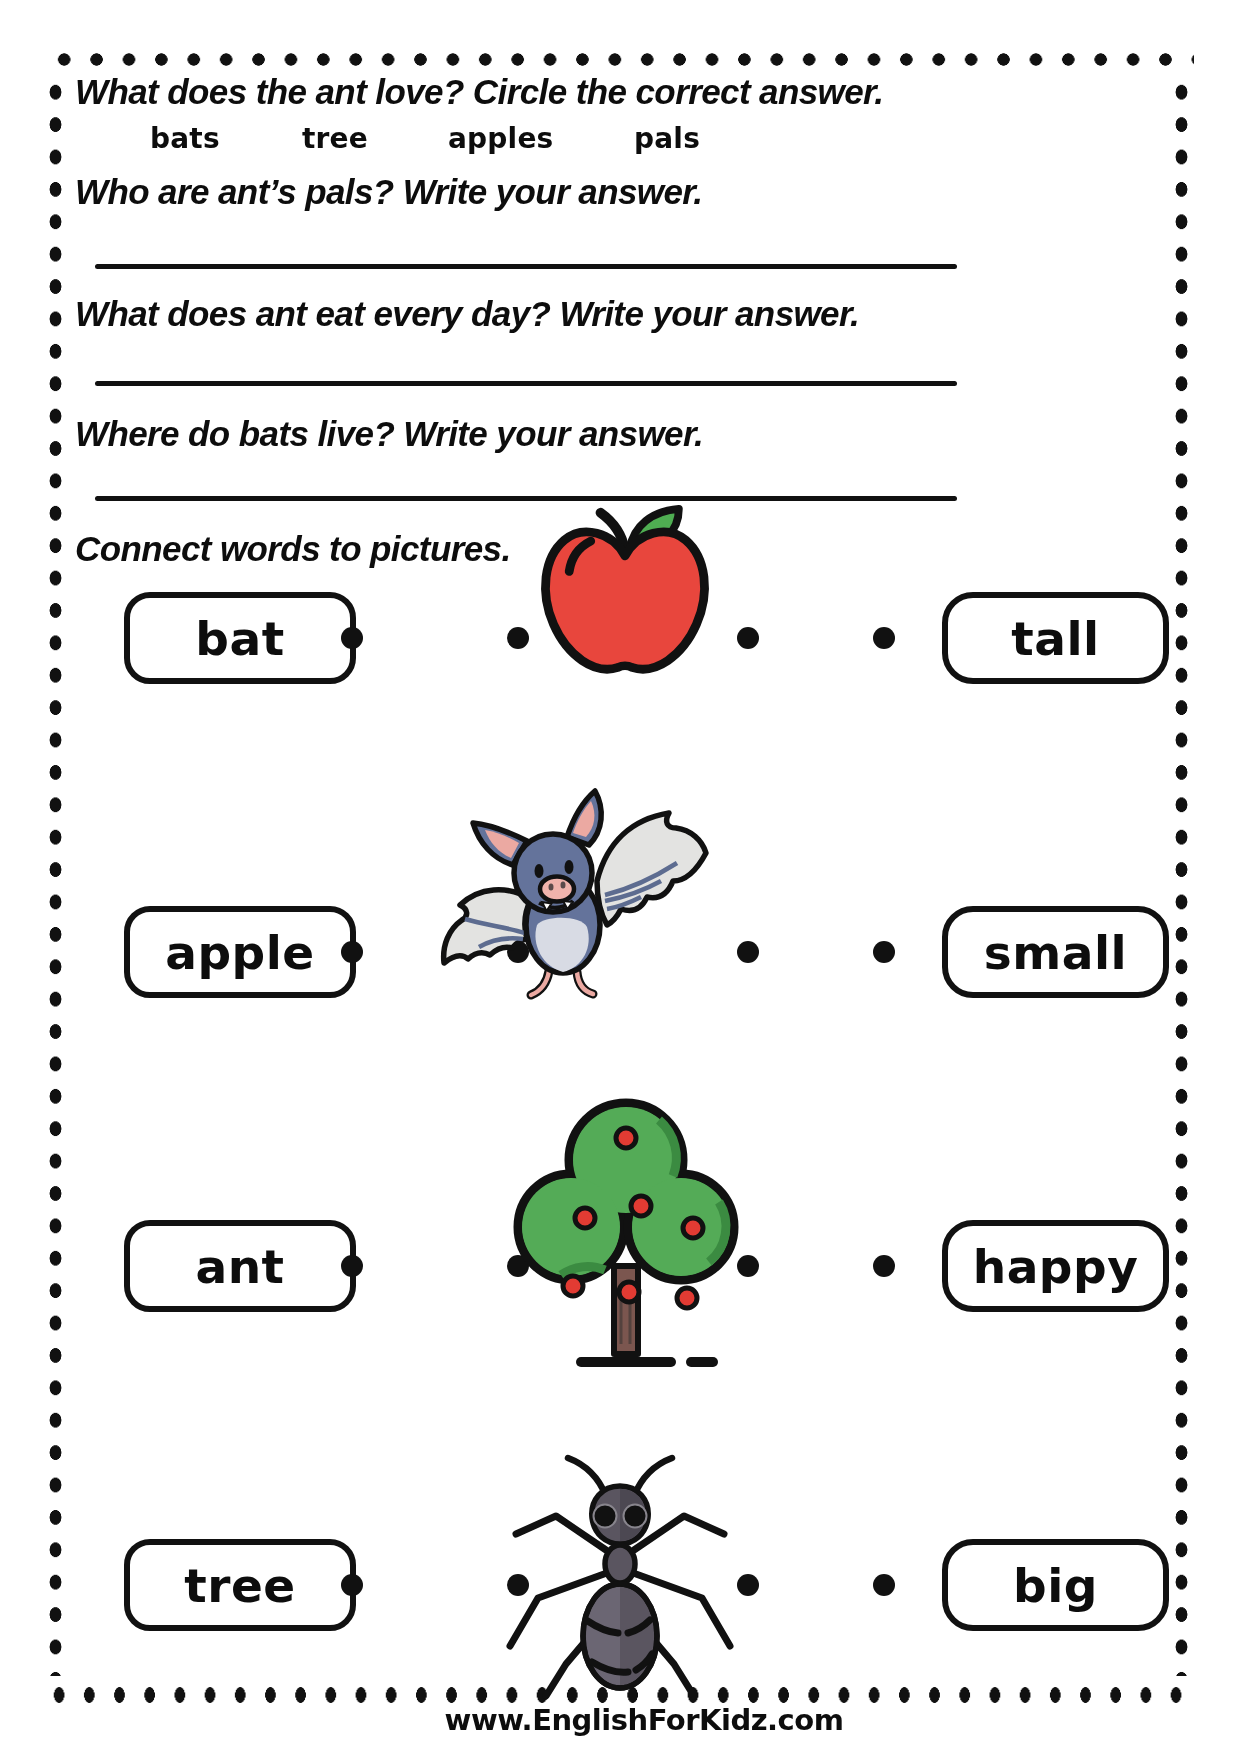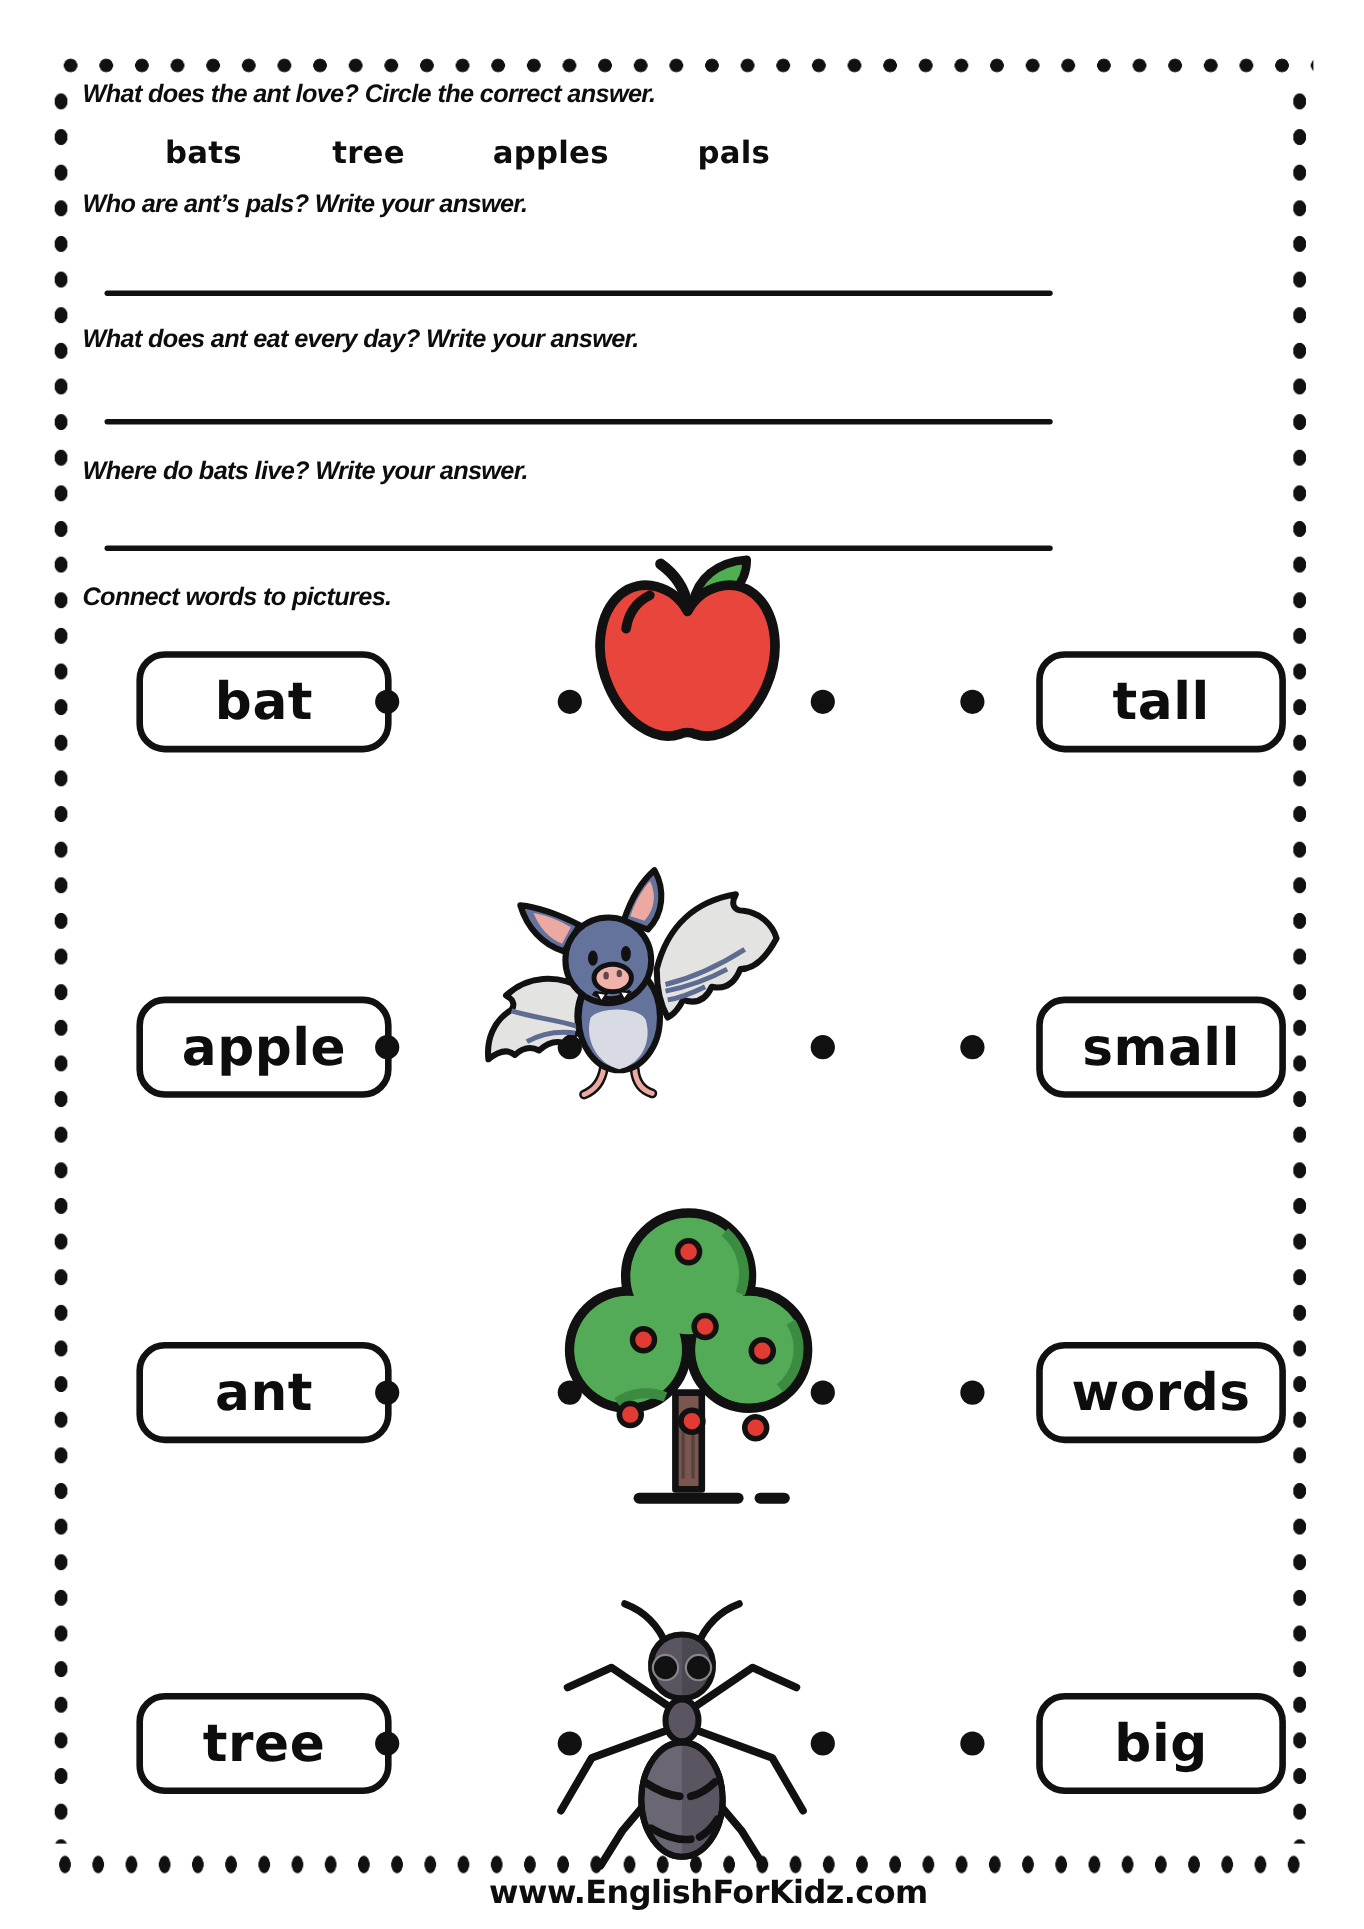--- a/index.html
+++ b/index.html
@@ -10,32 +10,32 @@
   .border-top{left:48px;top:52px;width:1146px;height:15px;background-size:32.4px 15px;}
   .border-bottom{left:44px;top:1686px;width:1152px;height:18px;
         background-image:radial-gradient(ellipse 5.4px 8.2px at center,#111 92%,transparent 100%);
         background-size:30.2px 18px;}
   .border-v{position:absolute;top:76px;width:15px;height:1600px;
         background-image:radial-gradient(ellipse 6.2px 7.6px at center,#111 92%,transparent 100%);
         background-size:15px 32.4px;}
   .border-left{left:48px;}
   .border-right{left:1174px;}
 
-  .q{position:absolute;left:75px;font-style:italic;font-weight:700;font-size:23px;
+  .q{position:absolute;left:75px;font-style:italic;font-weight:700;font-size:35px;
      letter-spacing:-0.6px;white-space:nowrap;}
   .opt{position:absolute;top:122px;font-family:"DejaVu Sans","Liberation Sans",sans-serif;
      font-weight:700;font-size:28px;letter-spacing:0.2px;}
   .answer-line{position:absolute;left:95px;width:862px;height:5px;background:#111;border-radius:3px;}
 
   .word-box{position:absolute;height:80px;border:6px solid #111;border-radius:26px;background:#fff;
      display:flex;align-items:center;justify-content:center;
      font-family:"DejaVu Sans","Liberation Sans",sans-serif;font-weight:800;font-size:47px;
      letter-spacing:0.5px;margin-left:28px;}
   .word-left{left:96px;width:220px;}
-  .word-right{left:914px;width:215px;}
+  .word-right{left:914px;width:215px;border-radius:31px;}
   .dot{position:absolute;width:22px;height:22px;border-radius:50%;background:#111;}
   .pic{position:absolute;}
   .footer{position:absolute;left:0;right:0;top:1703px;text-align:center;
      font-family:"DejaVu Sans","Liberation Sans",sans-serif;font-weight:700;font-size:29px;
      letter-spacing:-0.5px;margin-left:48px;}
   svg *{vector-effect:none;}
 </style>
 </head>
 <body>
 
@@ -165,21 +165,21 @@
         <circle cx="132" cy="206" r="10" fill="#e23b33"></circle>
         <circle cx="190" cy="212" r="10" fill="#e23b33"></circle>
       </g>
 
       <path d="M84 276 H174" stroke="#111" stroke-width="10" stroke-linecap="round"></path>
       <path d="M194 276 H216" stroke="#111" stroke-width="10" stroke-linecap="round"></path>
     </svg>
   </div>
   <div class="dot" style="left:737px;top:1255px"></div>
   <div class="dot" style="left:873px;top:1255px"></div>
-  <div class="word-box word-right" style="top:1220px">words</div>
+  <div class="word-box word-right" style="top:1220px">happy</div>
 
   <div class="word-box word-left" style="top:1539px">tree</div>
   <div class="dot" style="left:341px;top:1574px"></div>
   <div class="dot" style="left:507px;top:1574px"></div>
   <div class="pic" style="left:478px;top:1436px">
     <svg width="284" height="265" viewBox="0 0 284 265">
 
       <path d="M128 60 C 120 40, 106 28, 90 22" fill="none" stroke="#111" stroke-width="6.5" stroke-linecap="round"></path>
       <path d="M156 60 C 164 40, 178 28, 194 22" fill="none" stroke="#111" stroke-width="6.5" stroke-linecap="round"></path>
 

